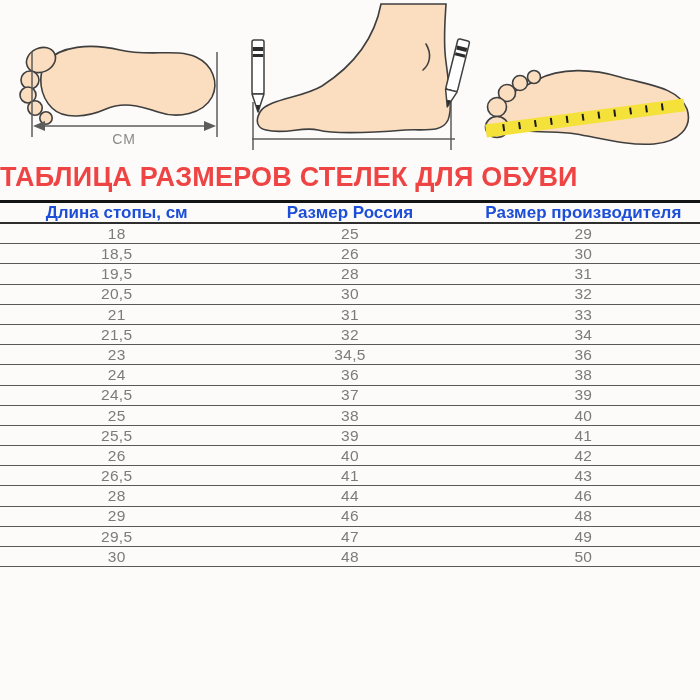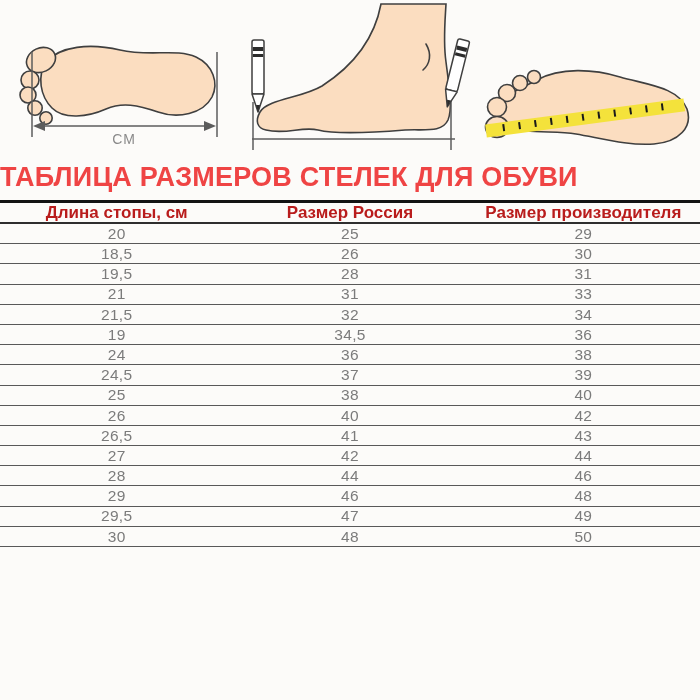--- a/index.html
+++ b/index.html
@@ -18,21 +18,21 @@
     font-size:27px;font-weight:700;color:#ef4444;letter-spacing:.2px;
     white-space:nowrap;
   }
   table.size-table{
     position:absolute;top:200px;left:0;width:700px;
     border-collapse:collapse;table-layout:fixed;
   }
   table.size-table thead th{
     border-top:3px solid #131313;
     border-bottom:2px solid #2e2e2e;
-    font-size:17px;font-weight:700;color:#b91c1c;
+    font-size:17px;font-weight:700;color:#1d4ed8;
     height:19px;padding:0;text-align:center;line-height:1;
   }
   table.size-table tbody td{
     border-bottom:1.3px solid #595959;
     color:#7b7b7b;font-size:15.5px;font-weight:400;
     text-align:center;height:19.2px;padding:0;line-height:1;
     letter-spacing:.3px;
   }
   svg .outline{fill:none;stroke:#3f3f3f;stroke-width:1.6;stroke-linecap:round;stroke-linejoin:round;}
   svg .skin{fill:#fbddc0;stroke:#3f3f3f;stroke-width:1.6;}
@@ -121,53 +121,58 @@
 <table class="size-table">
   <thead>
     <tr>
       <th>Длина стопы, см</th>
       <th>Размер Россия</th>
       <th>Размер производителя</th>
     </tr>
   </thead>
   <tbody>
   <tr>
-    <td>20</td>
+    <td>18</td>
     <td>25</td>
     <td>29</td>
   </tr>
 
   <tr>
     <td>18,5</td>
     <td>26</td>
     <td>30</td>
   </tr>
 
   <tr>
     <td>19,5</td>
     <td>28</td>
     <td>31</td>
   </tr>
 
+  <tr>
+    <td>20,5</td>
+    <td>30</td>
+    <td>32</td>
+  </tr>
 
   <tr>
     <td>21</td>
     <td>31</td>
     <td>33</td>
   </tr>
 
   <tr>
     <td>21,5</td>
     <td>32</td>
     <td>34</td>
   </tr>
 
 
   <tr>
-    <td>19</td>
+    <td>23</td>
     <td>34,5</td>
     <td>36</td>
   </tr>
 
 
   <tr>
     <td>24</td>
     <td>36</td>
     <td>38</td>
   </tr>
@@ -177,38 +182,38 @@
     <td>37</td>
     <td>39</td>
   </tr>
 
   <tr>
     <td>25</td>
     <td>38</td>
     <td>40</td>
   </tr>
 
+  <tr>
+    <td>25,5</td>
+    <td>39</td>
+    <td>41</td>
+  </tr>
 
   <tr>
     <td>26</td>
     <td>40</td>
     <td>42</td>
   </tr>
 
   <tr>
     <td>26,5</td>
     <td>41</td>
     <td>43</td>
   </tr>
 
-  <tr>
-    <td>27</td>
-    <td>42</td>
-    <td>44</td>
-  </tr>
 
 
   <tr>
     <td>28</td>
     <td>44</td>
     <td>46</td>
   </tr>
 
 
   <tr>

